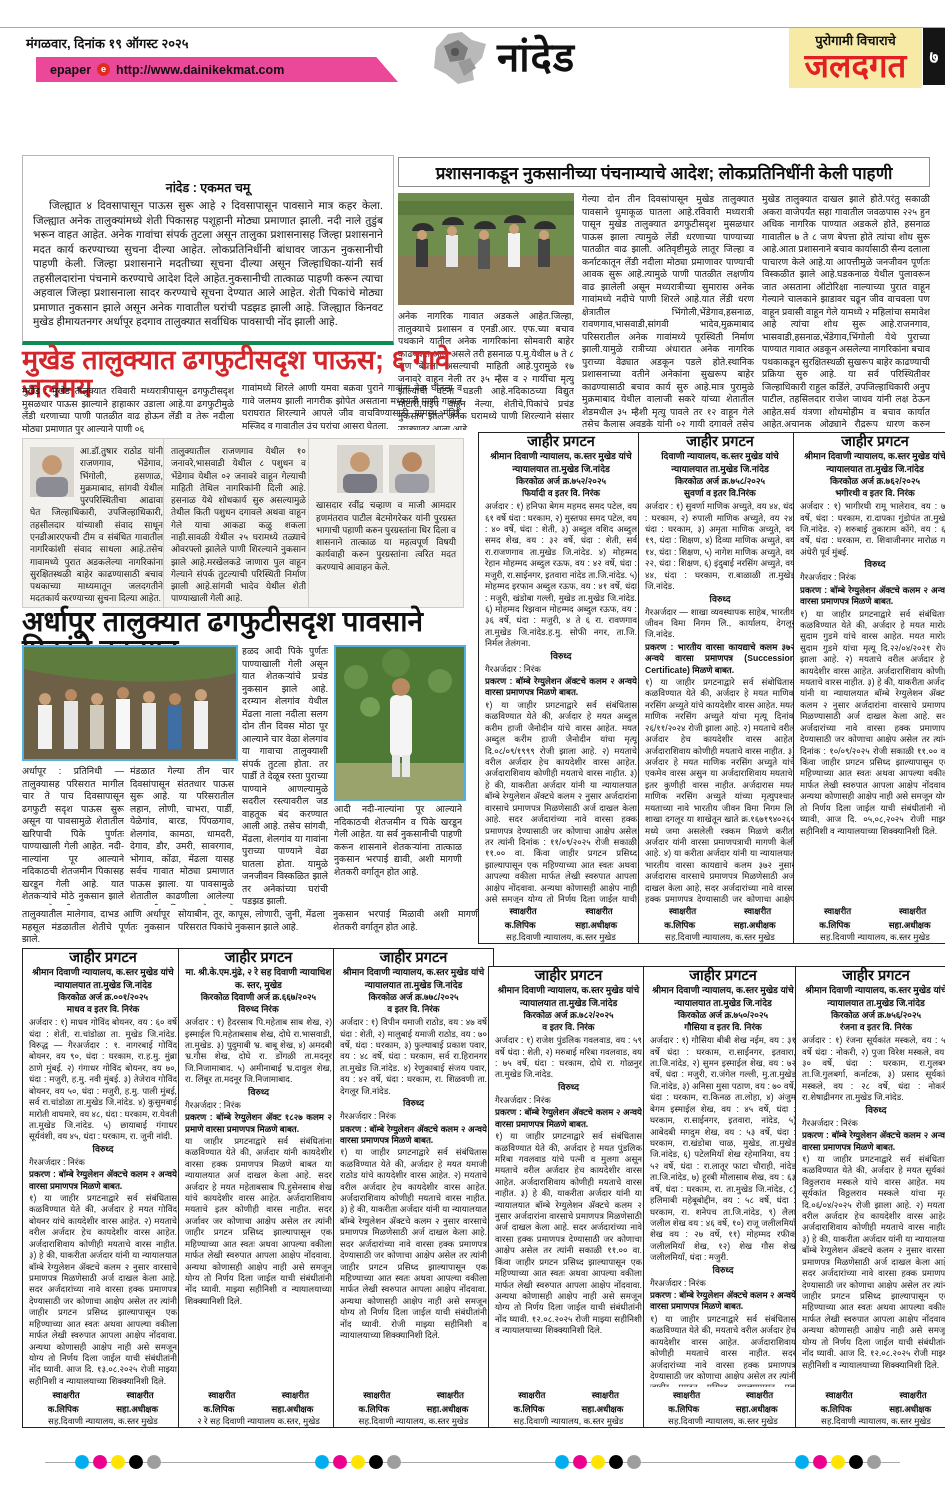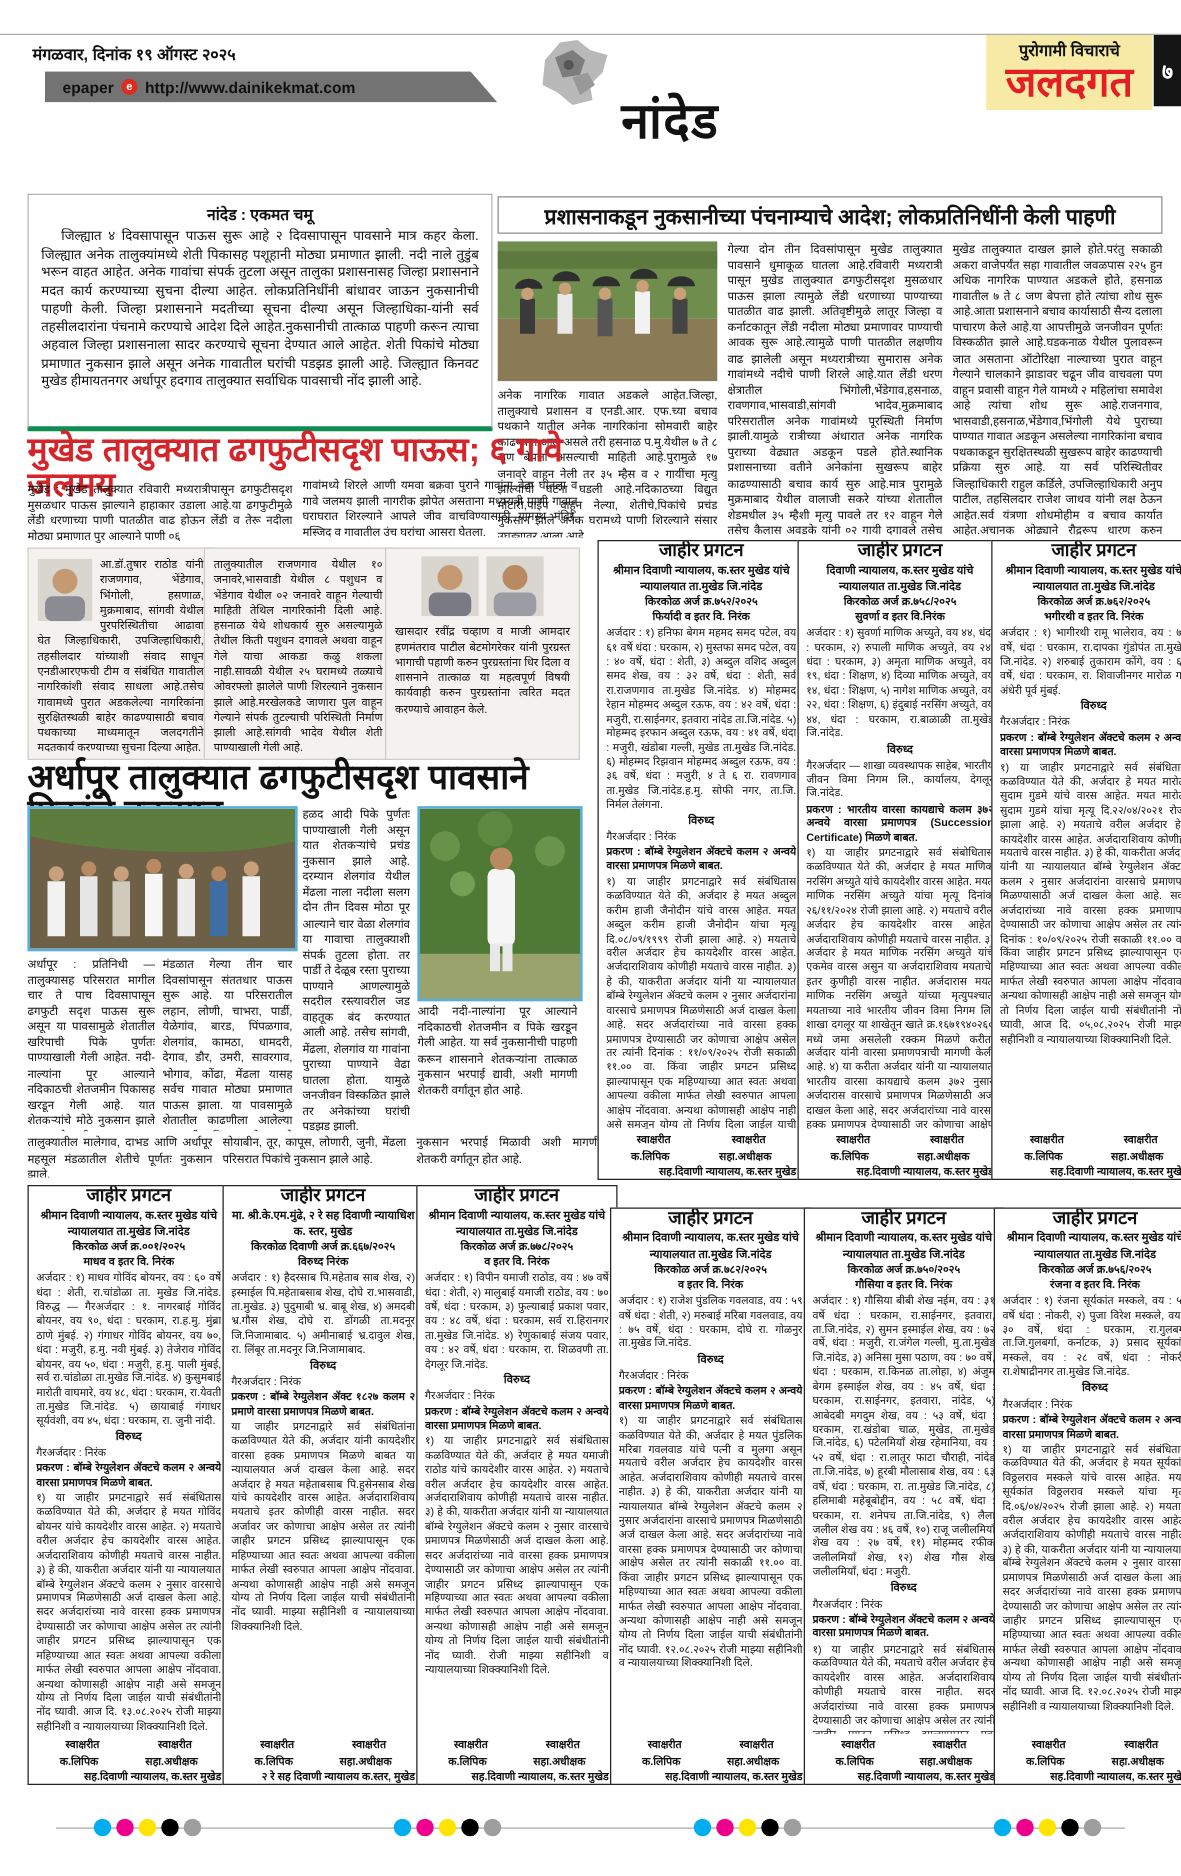--- a/index.html
+++ b/index.html
@@ -2,59 +2,59 @@
 <html><head>
 <meta charset="utf-8">
 <style>
   html,body{margin:0;padding:0;background:#e8e8e8;}
   .page{position:relative;width:945px;height:1501px;background:#fff;margin:0 auto;
         font-family:"Liberation Sans",sans-serif;color:#111;overflow:hidden;}
   .abs{position:absolute;}
   .hairline{position:absolute;left:0;right:0;height:1px;background:#aaa;}
   
   .dateline-top{font-size:13px;font-weight:bold;}
-  .ribbon{background:#737373;display:flex;align-items:center;gap:6px;padding:0 18px 0 14px;
+  .ribbon{background:#ec4899;display:flex;align-items:center;gap:6px;padding:0 18px 0 14px;
           clip-path:polygon(0 0,94% 0,100% 100%,0 100%);font-size:12.5px;font-weight:bold;}
   .e-ic{display:inline-block;width:13px;height:13px;border-radius:50%;background:#e02b20;color:#fff;
         font-size:9px;line-height:13px;text-align:center;font-weight:bold;}
   .city-title{font-size:40px;font-weight:900;letter-spacing:1px;}
   .brand-box{background:#f7eaa6;text-align:center;padding-top:3px;}
   .brand-tag{font-size:13px;font-weight:bold;}
   .brand-name{font-size:33px;font-weight:900;color:#e31e24;line-height:1.0;}
   .pageno-box{background:#151515;color:#fff;display:flex;align-items:center;justify-content:center;
               font-size:17px;font-weight:bold;}
   
   .h1{font-size:46px;font-weight:800;line-height:1.05;letter-spacing:-0.5px;}
   .subhead{border:1px solid #8c8c8c;text-align:center;font-size:17px;font-weight:bold;
            display:flex;align-items:center;justify-content:center;}
   .h-red{font-size:27px;font-weight:800;color:#d4262a;line-height:1.05;}
   .h-blk{font-size:28px;font-weight:800;line-height:1.0;}
   
   .leadbox{border:1px solid #b5b5b5;border-bottom:4px solid #0e8c52;padding:7px 10px 6px;}
-  .lead-dl{text-align:center;font-weight:bold;font-size:12.5px;margin-bottom:2px;}
+  .lead-dl{text-align:center;font-weight:bold;font-size:12.5px;margin-bottom:2px;margin-top:16px;}
   .lead-body{font-size:10.6px;line-height:1.37;text-align:justify;text-indent:16px;}
   .bt{font-size:9.2px;line-height:1.36;text-align:justify;overflow:hidden;}
   .graybox{background:#f4f2ee;border:1px solid #cfccc6;padding:6px 7px;font-size:8.9px;
            line-height:1.38;text-align:justify;overflow:hidden;}
   
   .ph{overflow:hidden;background:#cfcfcf;}
   .ph svg{display:block;}
   .blueframe{border:2px solid #55b0dd;}
   .portrait{float:left;margin:2px 6px 2px 0;}
   
   .notice{border:1.5px solid #222;background:#fff;padding:0 6px;display:flex;flex-direction:column;overflow:hidden;}
   .nt{text-align:center;font-weight:bold;font-size:14.5px;line-height:1.2;}
   .nc{text-align:center;font-weight:bold;font-size:9px;line-height:1.35;}
   .nc2{text-align:center;font-size:8.8px;font-weight:bold;line-height:1.45;}
   .nbody{flex:1 1 auto;overflow:hidden;font-size:8.6px;line-height:1.33;text-align:justify;}
   .nvs{text-align:center;font-weight:bold;font-size:9px;margin:1px 0;}
   .nb{margin:1px 0;}
   .nbold{font-weight:bold;}
   .sigrow{display:flex;justify-content:space-around;font-size:8.6px;font-weight:bold;margin-top:2px;}
-  .nfoot{text-align:right;font-size:8.6px;font-weight:bold;}
+  .nfoot{text-align:center;font-size:8.6px;font-weight:normal;}
   
   .dotgroup{position:absolute;display:flex;gap:4px;}
   .dot{width:14px;height:14px;border-radius:50%;}
 </style>
 </head>
 <body>
 
 <div class="page">
 
   <div class="hairline" style="top:27px;"></div>
@@ -69,21 +69,21 @@
 
   <div class="abs" style="left:428px;top:28px;width:62px;height:58px;">
     <svg width="62" height="58" viewBox="0 0 62 58">
       <path d="M8 20 L20 6 L34 4 L44 12 L58 16 L54 30 L44 40 L46 52 L30 56 L18 46 L6 40 Z" fill="#b9b9b9"></path>
       <path d="M16 18 L30 12 L40 20 L36 32 L22 34 Z" fill="#7d7d7d"></path>
       <path d="M30 34 L42 30 L48 40 L36 48 Z" fill="#999"></path>
       <circle cx="27" cy="24" r="4" fill="#555"></circle>
     </svg>
   </div>
 
-  <div class="abs city-title" style="left:497px;top:28px;margin-top:39px;">नांदेड</div>
+  <div class="abs city-title" style="left:497px;top:28px;">नांदेड</div>
 
   <div class="abs brand-box" style="left:789px;top:28px;width:133px;height:57px;">
     <div class="brand-tag">पुरोगामी विचाराचे</div>
     <div class="brand-name">जलदगत</div>
   </div>
 
   <div class="abs pageno-box" style="left:923px;top:28px;width:22px;height:57px;">७</div>
 
 
   <div class="abs leadbox" style="left:22px;top:155px;width:350px;height:172px;">

